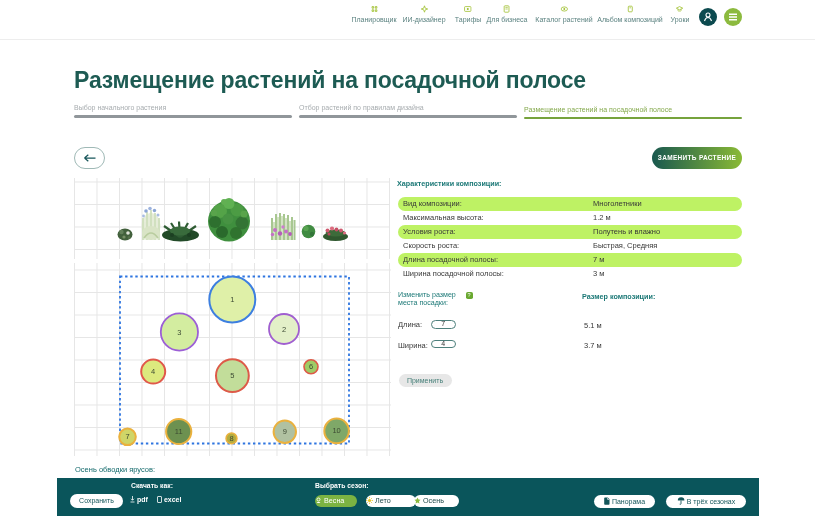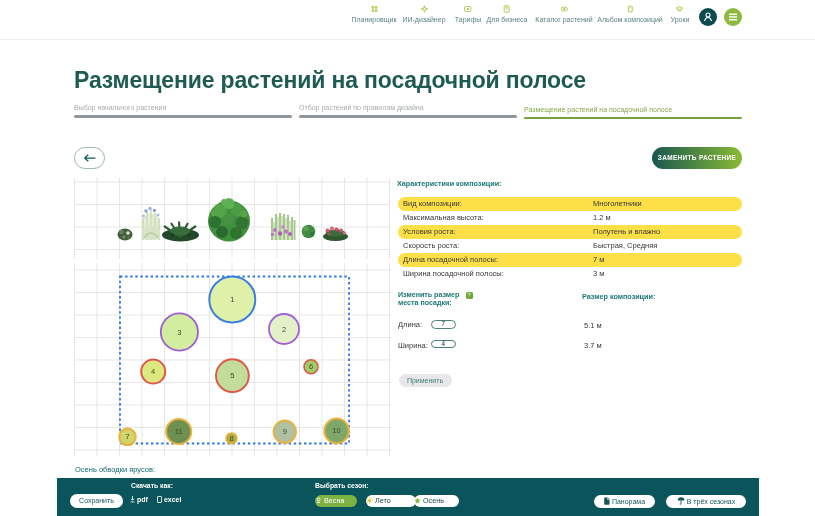--- a/index.html
+++ b/index.html
@@ -23,24 +23,24 @@
 .tab.green .bar{background:#76a33c}
 
 #backbtn{position:absolute;left:74px;top:147px;width:31px;height:22px;border:1px solid #9fb9b6;border-radius:11px;background:#fff}
 #replacebtn{position:absolute;left:652px;top:147px;width:90px;height:22px;border-radius:11px;background:linear-gradient(90deg,#19584f,#8aba35);color:#fff;font-size:6.5px;font-weight:bold;text-align:center;line-height:22px;letter-spacing:.3px}
 
 #strip{position:absolute;left:74px;top:178px;width:316px;height:81px;background-image:linear-gradient(to right,#e6e6e6 1px,transparent 1px),linear-gradient(to bottom,#e6e6e6 1px,transparent 1px);background-size:22.5px 22.5px;background-position:0px 3.5px}
 #plan{position:absolute;left:74px;top:263px;width:317px;height:193px;background-image:linear-gradient(to right,#e6e6e6 1px,transparent 1px),linear-gradient(to bottom,#e6e6e6 1px,transparent 1px);background-size:22.5px 22.5px;background-position:0px 6.5px}
 
 #chead{position:absolute;left:397px;top:179px;font-size:7.2px;font-weight:bold;color:#1b7876}
 .row{position:absolute;left:398px;width:344px;height:14px;border-radius:7px;font-size:7.5px;color:#383838;line-height:14px}
-.row.alt{background:#fde047}
+.row.alt{background:#bef264}
 .row .l{position:absolute;left:5px}
 .row .v{position:absolute;left:195px}
-#resize{position:absolute;left:398px;top:292px;font-size:7.1px;font-weight:bold;color:#1b7876;line-height:7.9px}
+#resize{position:absolute;left:398px;top:292px;font-size:7.1px;font-weight:normal;color:#1b7876;line-height:7.9px}
 #qmark{position:absolute;left:465.5px;top:292px;width:7.2px;height:7.2px;border-radius:1.8px;background:#69a82f;color:#fff;font-size:5.5px;text-align:center;line-height:7.2px}
 #sizehead{position:absolute;left:582px;top:292px;font-size:7.2px;font-weight:bold;color:#1b7876}
 .fldlbl{position:absolute;left:398px;font-size:7.5px;color:#383838}
 .pillinput{position:absolute;left:430.5px;width:25.5px;height:8.5px;border:1px solid #4e807c;border-radius:4.5px;font-size:7px;color:#333;text-align:center;line-height:6.5px}
 .mval{position:absolute;left:584px;font-size:7.5px;color:#383838}
 #applybtn{position:absolute;left:398.5px;top:373.5px;width:53px;height:13px;border-radius:6.5px;background:#e7e7e7;color:#457f78;font-size:7px;text-align:center;line-height:13px}
 
 #colorslbl{position:absolute;left:75px;top:464.5px;font-size:7.5px;color:#12696b}
 #bar{position:absolute;left:57px;top:477.5px;width:702px;height:38.5px;background:#0a555b}
 .wpill{position:absolute;background:#fff;border-radius:7px;color:#14565a;font-size:7px;text-align:center}

